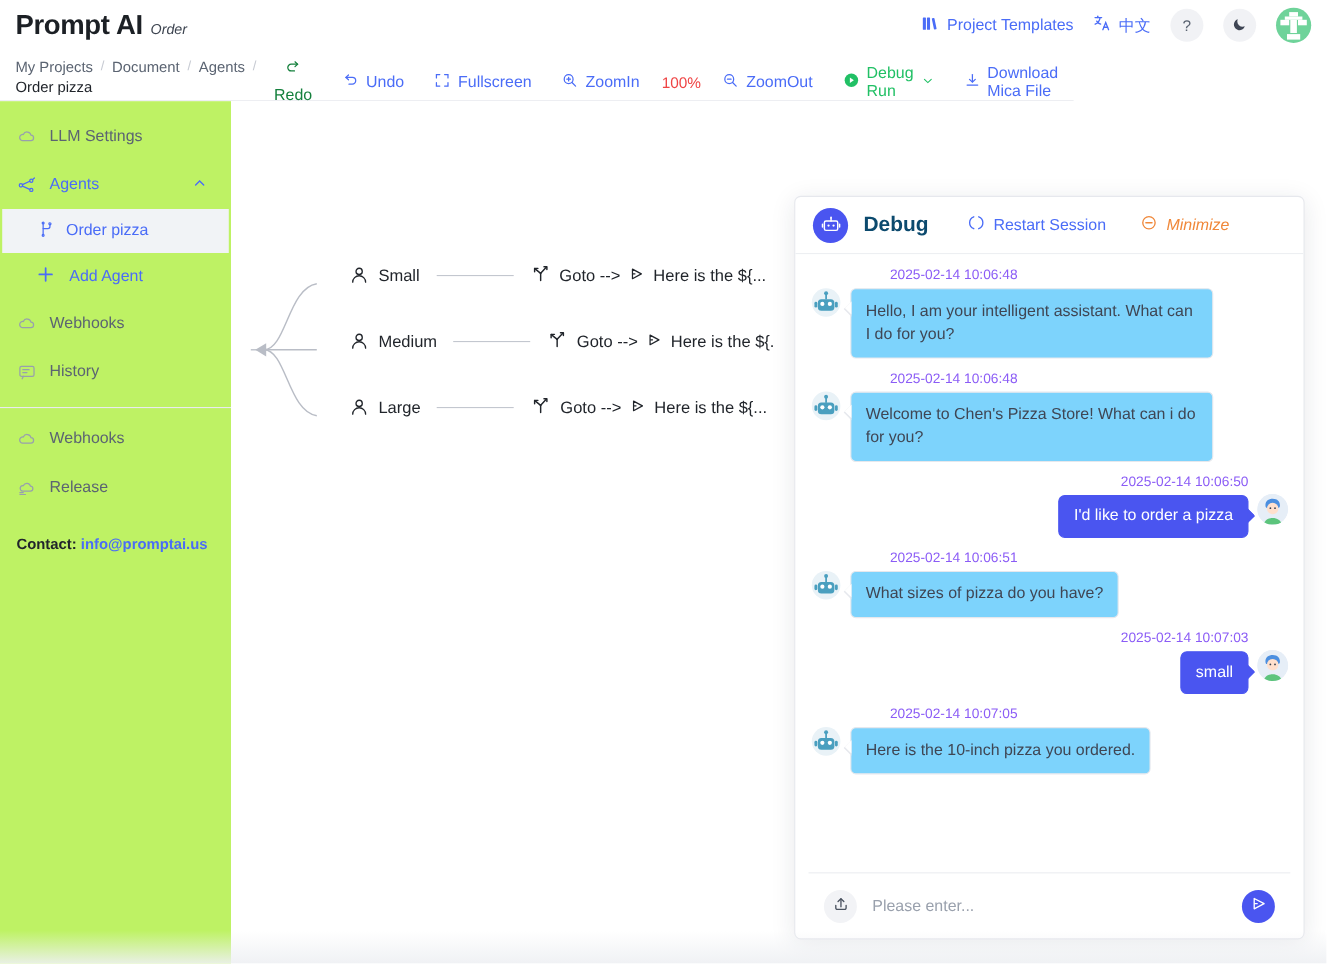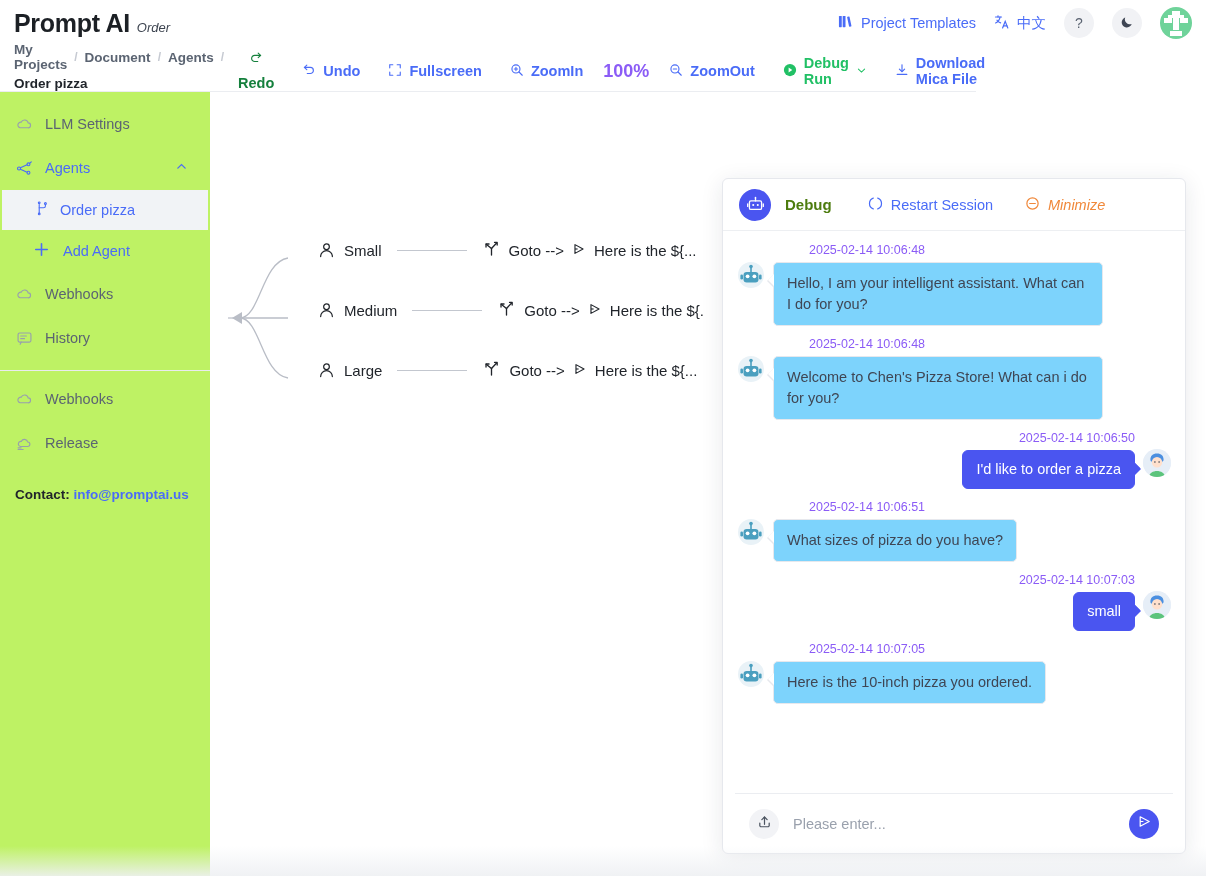--- a/index.html
+++ b/index.html
@@ -35,36 +35,36 @@
   .avatar-top {
     width:32px; height:32px; border-radius:50%;
     background:#6fd39a; display:flex; align-items:center; justify-content:center;
     cursor:pointer; overflow:hidden;
   }
 
   
   .crumbbar {
     position:absolute; top:46px; left:0; width:976px; height:46px;
     border-bottom:1px solid #ebedf1;
-    display:flex; align-items:flex-end;font-weight:bold;
+    display:flex; align-items:center;
   }
   .crumbs { padding-left:14px; padding-top:2px; width:300px; }
   .crumb-line { display:flex; align-items:center; gap:7px; font-size:13.5px; }
   .crumb { color:#5b6472; cursor:pointer; }
   .crumb-sep { color:#c6cad2; font-size:12px; }
   .crumb-title { font-size:13.5px; color:#21252b; margin-top:4px; }
 
   .tools { display:flex; align-items:center; gap:0; padding-top:12px; }
   .tool {
     display:flex; align-items:center; gap:7px; font-size:14.5px;
     color:#4a6cf7; cursor:pointer; padding:0 14px;
   }
   .tool.disabled { color:#15803d; cursor:default;flex-direction:column; }
   .tool.green { color:#21c065; }
-  .zoomlevel { font-size:18px; color:#8b5cf6; padding:0 6px; }
+  .zoomlevel { font-size:14px; color:#ef4444; padding:0 6px; }
 
   
   .sidebar {
     position:absolute; top:92px; left:0; width:210px; height:784px;
     background:#bef264; padding-top:10px;
   }
   .side-item {
     display:flex; align-items:center; gap:12px;
     height:44px; padding-left:15px; font-size:14.5px; color:#5b6472;
     cursor:pointer; position:relative;
@@ -112,21 +112,21 @@
     display:flex; flex-direction:column; overflow:hidden;
   }
   .debug-head {
     height:52px; display:flex; align-items:center; gap:14px;
     padding-left:16px; border-bottom:1px solid #edeff2; flex:0 0 auto;
   }
   .debug-robot {
     width:32px; height:32px; border-radius:50%; background:#4a55f0;
     display:flex; align-items:center; justify-content:center;
   }
-  .debug-title { font-size:15px; font-weight:700; color:#4d7c0f; margin-right:22px; }
+  .debug-title { font-size:19px; font-weight:700; color:#0c4a6e; margin-right:22px; }
   .debug-act {
     display:flex; align-items:center; gap:8px; font-size:14.5px;
     color:#4a6cf7; cursor:pointer;
   }
   .debug-act.orange { color:#f0883a; margin-left:18px;font-style:italic; }
 
   .chat {
     flex:1 1 auto; padding:12px 14px 6px 14px; overflow:hidden;
     display:flex; flex-direction:column; gap:2px;
   }

